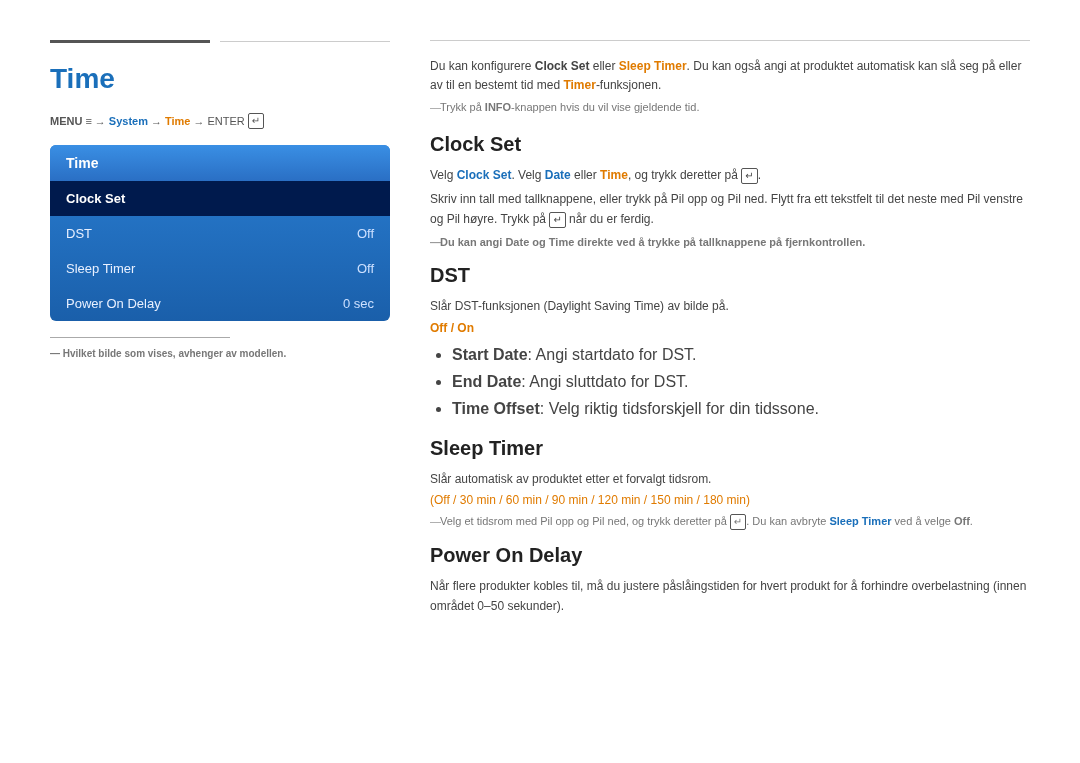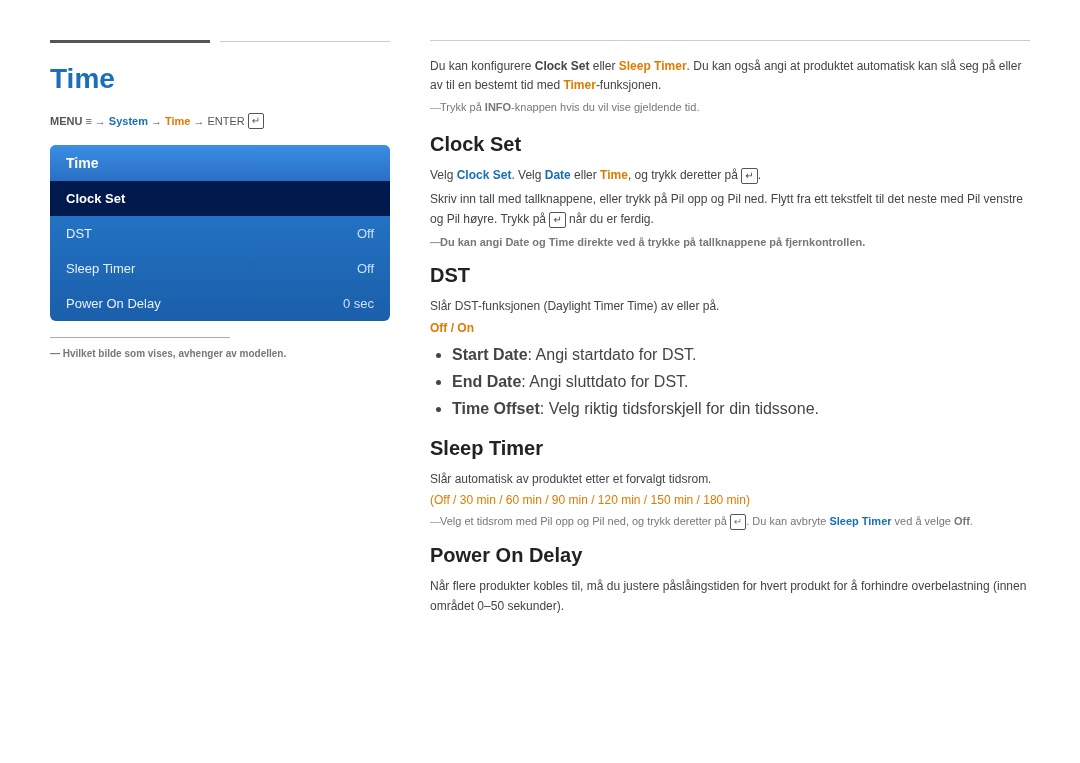--- a/index.html
+++ b/index.html
@@ -326,21 +326,21 @@
     </div>
     <div class="section-body" style="margin-bottom:4px;">
       Skriv inn tall med tallknappene, eller trykk på Pil opp og Pil ned. Flytt fra ett tekstfelt til det neste med Pil venstre og Pil høyre. Trykk på <span class="enter-sym">↵</span> når du er ferdig.
     </div>
     <div class="section-note">
       Du kan angi <span class="blue">Date</span> og <span class="orange">Time</span> direkte ved å trykke på tallknappene på fjernkontrollen.
     </div>
 
     <div class="section-title">DST</div>
     <div class="section-body" style="margin-bottom:4px;">
-      Slår DST-funksjonen (Daylight Timer Time) av eller på.
+      Slår DST-funksjonen (Daylight Saving Time) av bilde på.
     </div>
     <div class="status-line">
       <span class="orange">Off / On</span>
     </div>
     <ul class="bullet-list">
       <li><span class="bold">Start Date</span>: Angi startdato for DST.</li>
       <li><span class="bold">End Date</span>: Angi sluttdato for DST.</li>
       <li><span class="bold">Time Offset</span>: Velg riktig tidsforskjell for din tidssone.</li>
     </ul>
 

